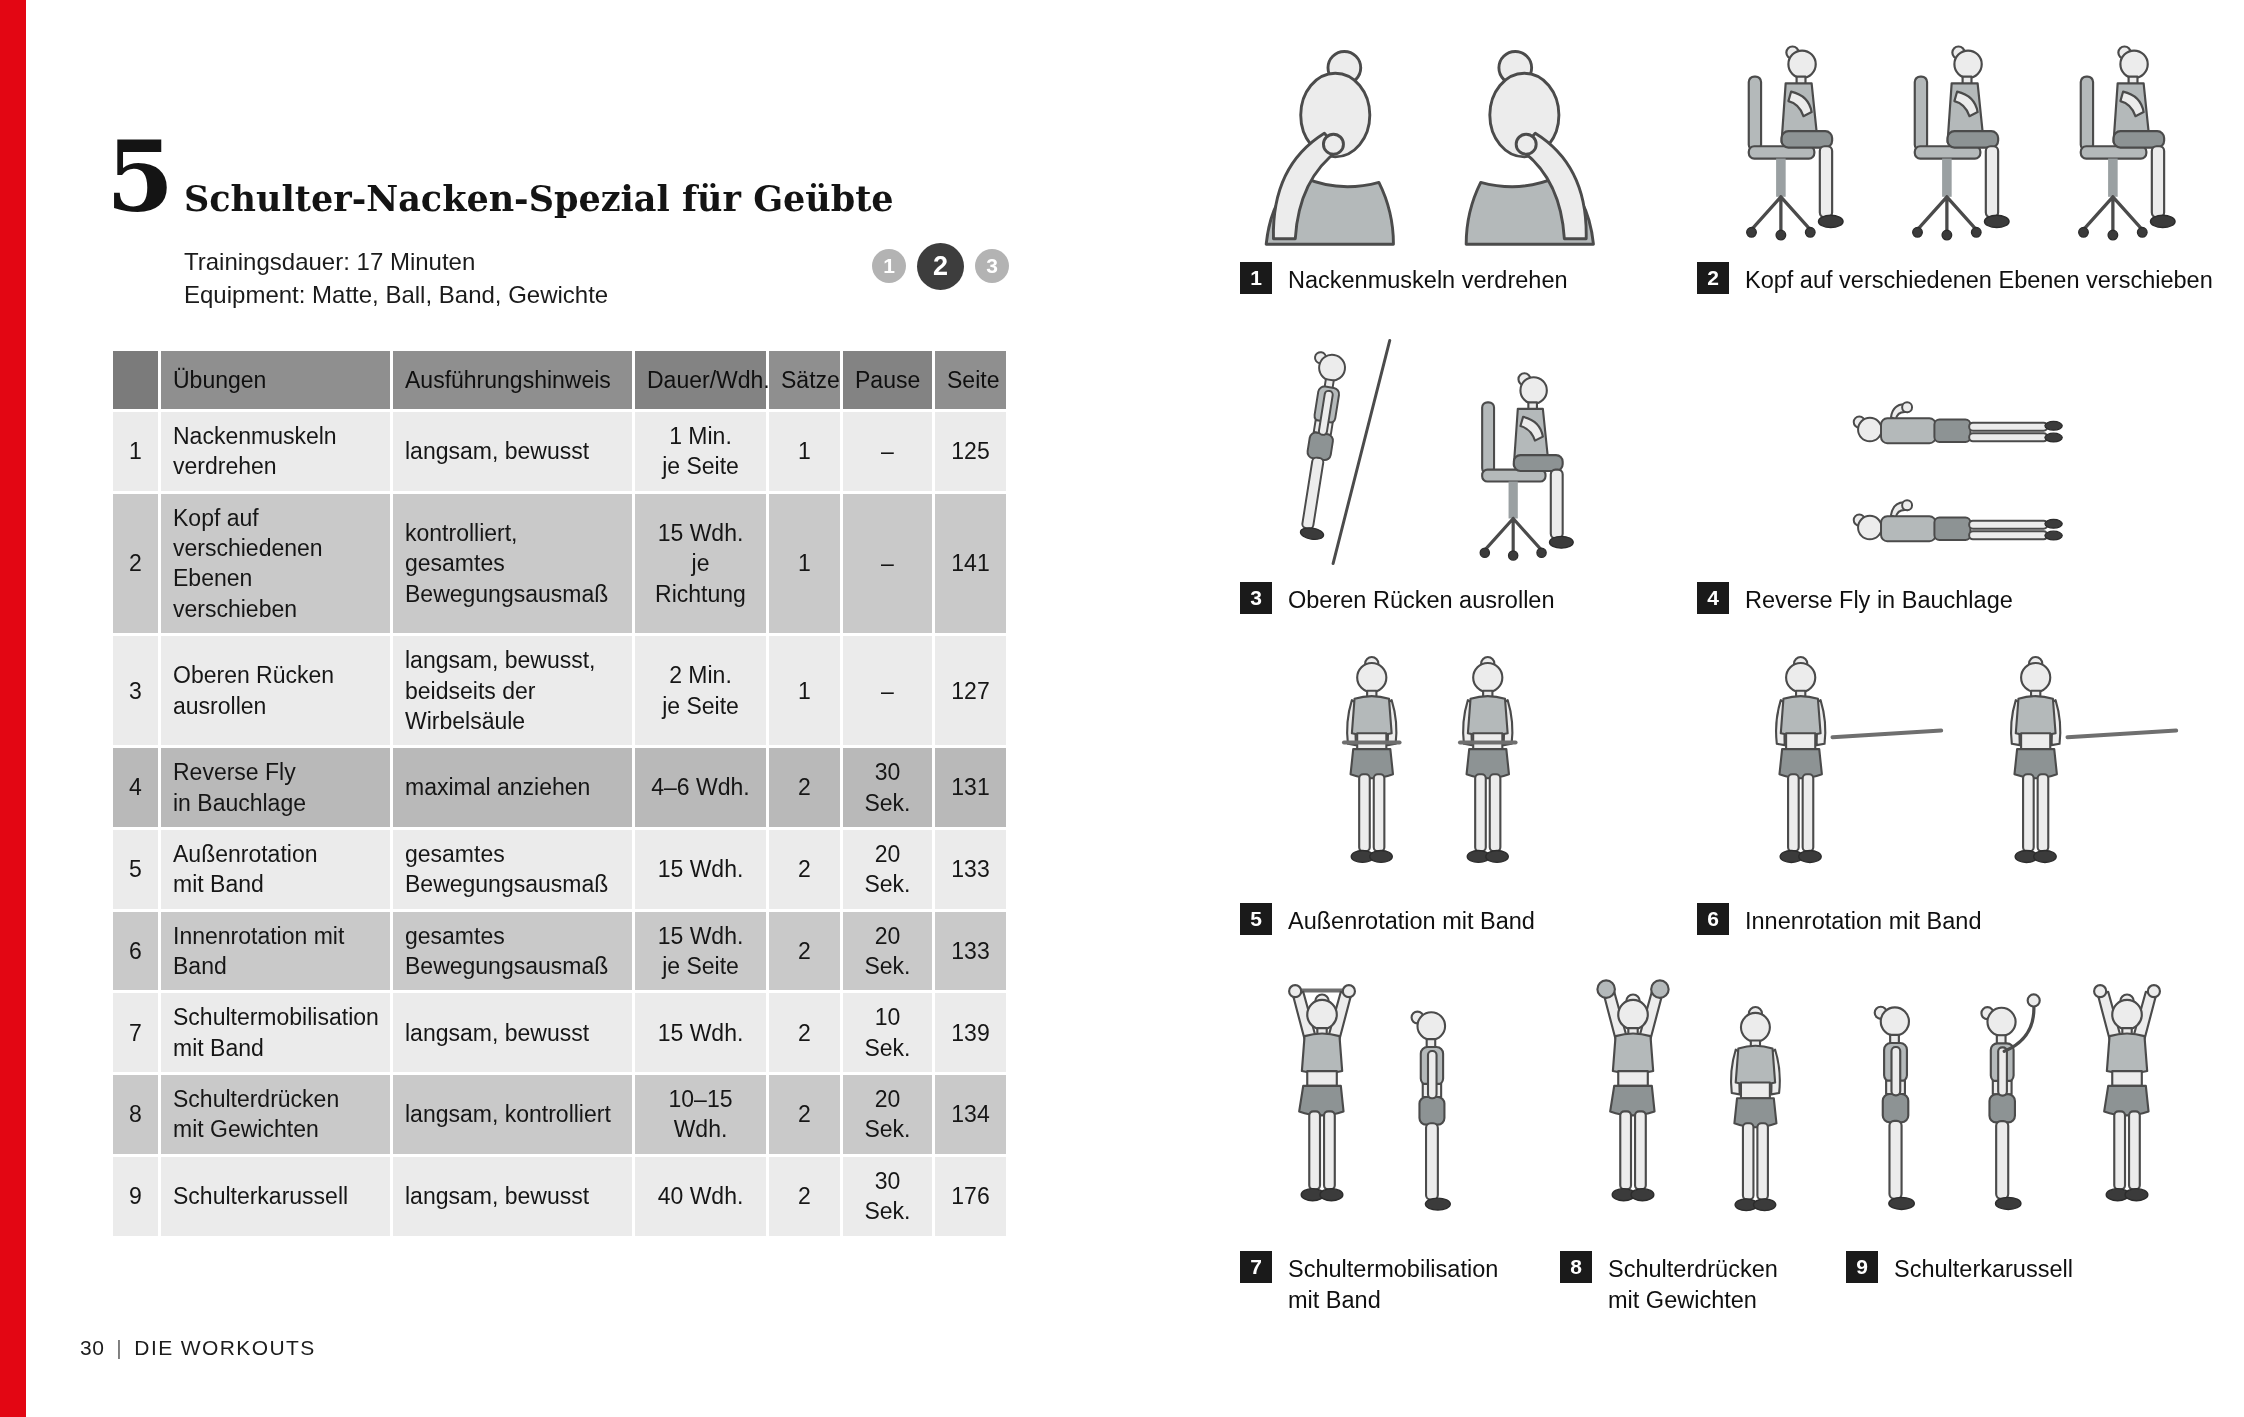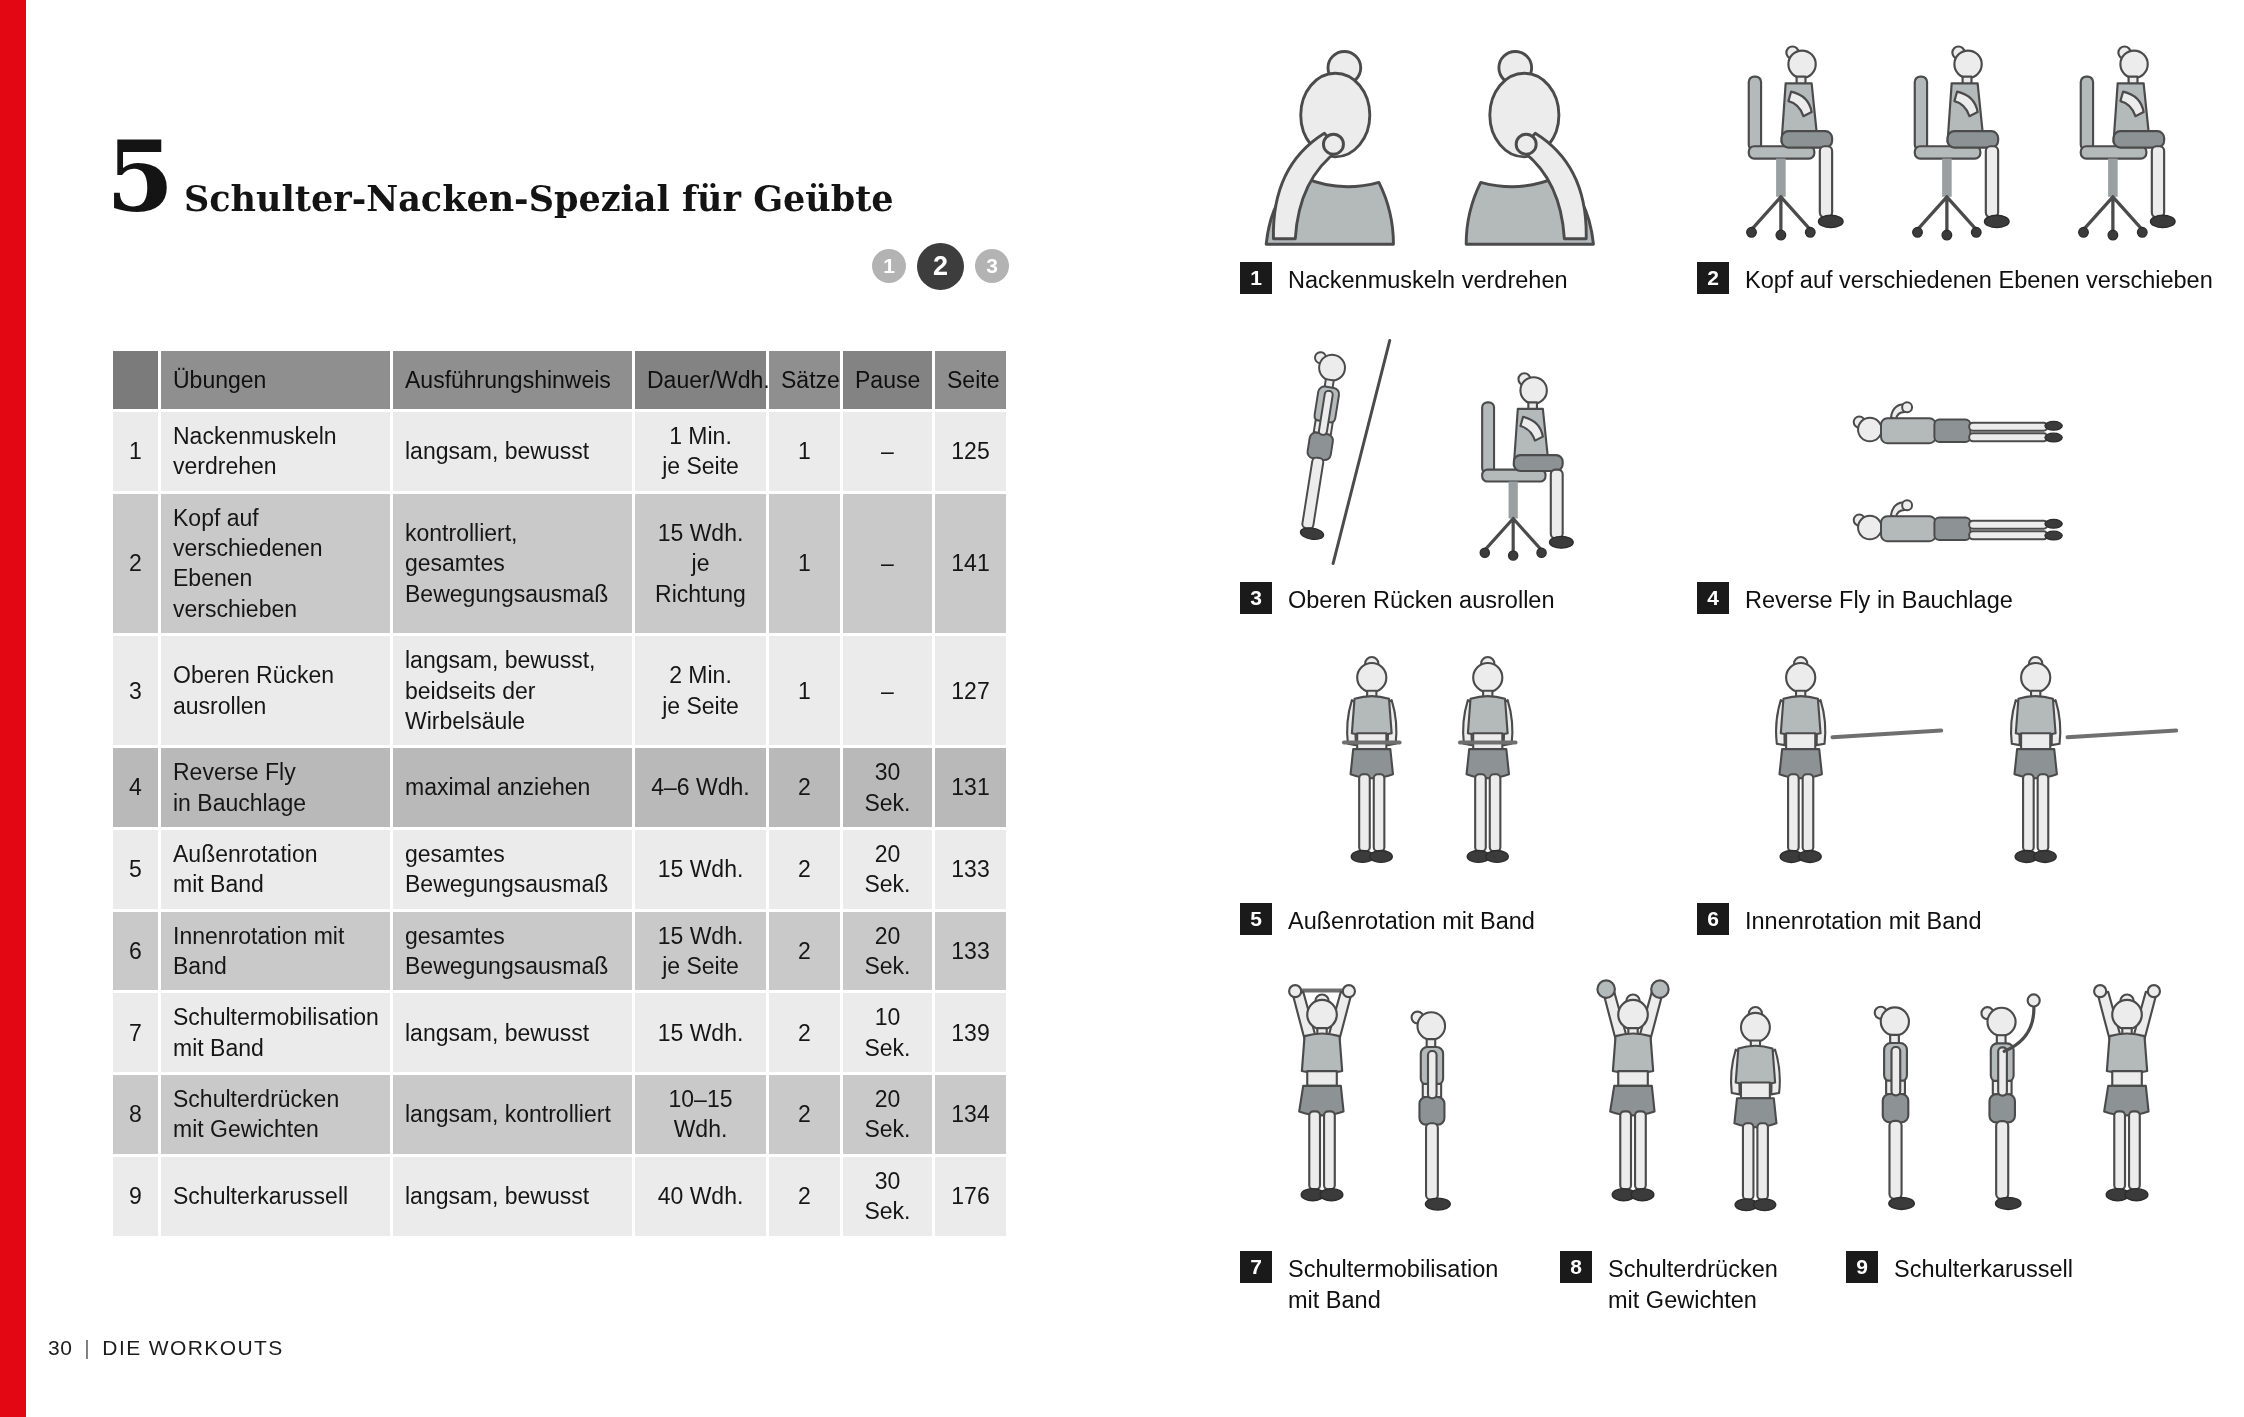--- a/index.html
+++ b/index.html
@@ -58,21 +58,21 @@
     background-image:linear-gradient(rgba(0,0,0,.085),rgba(0,0,0,.085));
   }
   .workout-table th:nth-child(3),.workout-table td:nth-child(3){border-left:3px solid #161616;}
 
   .workout-table td:nth-child(1),.workout-table td:nth-child(4),
   .workout-table td:nth-child(5),.workout-table td:nth-child(6),
   .workout-table td:nth-child(7){text-align:center;}
   .workout-table td:nth-child(2),.workout-table td:nth-child(3){text-align:left;}
 
   
-  .footer{position:absolute;top:1336px;font-size:21px;color:#1c1c1c;letter-spacing:.5px;}
+  .footer{position:absolute;top:1336px;font-size:21px;color:#1c1c1c;letter-spacing:.5px;margin-left:32px;}
   .footer .sep{color:#6d6d6d;margin:0 12px;}
   .footer .up{letter-spacing:1.4px;}
   .footer-left{left:48px;}
   .footer-right{right:44px;}
 
   
   .panel{position:absolute;display:flex;flex-direction:column;}
   .figs{flex:1;display:flex;align-items:flex-end;justify-content:center;gap:36px;margin-bottom:16px;}
   .figs.stack{flex-direction:column;align-items:center;justify-content:flex-end;gap:26px;}
   .cap{display:flex;gap:16px;align-items:flex-start;height:42px;}
@@ -187,20 +187,24 @@
   </defs>
 </svg>
 
 <div class="red-bar"></div>
 
 <section class="left-page">
 
   <div class="chapter-number">5</div>
   <h1 class="page-title">Schulter-Nacken-Spezial für Geübte</h1>
 
+  <div class="meta">
+    <div>Trainingsdauer: 17 Minuten</div>
+    <div>Equipment: Matte, Ball, Band, Gewichte</div>
+  </div>
 
   <div class="levels">
     <span class="lvl">1</span>
     <span class="lvl active">2</span>
     <span class="lvl">3</span>
   </div>
 
   <table class="workout-table">
     <colgroup>
       <col style="width:48px">

